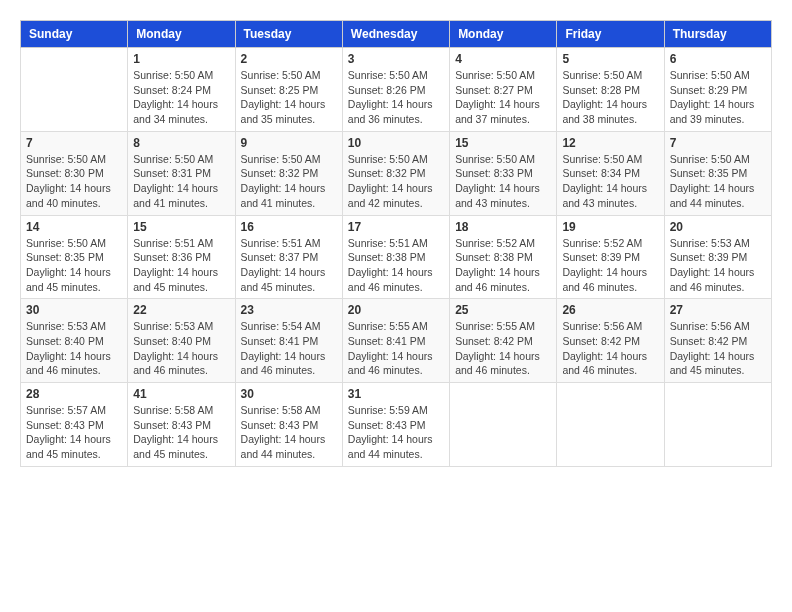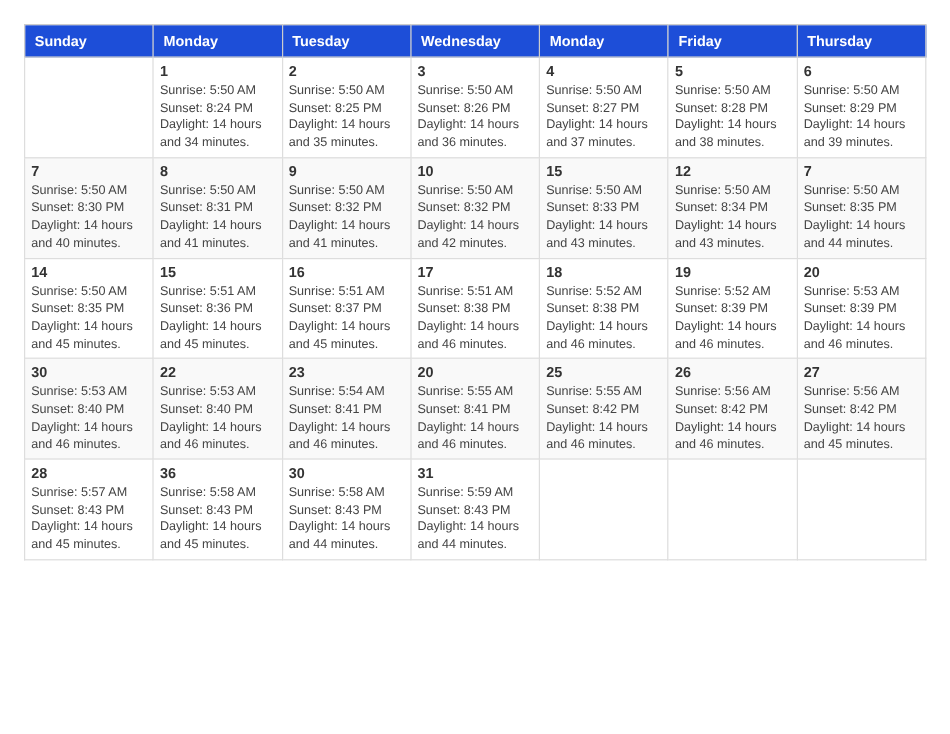--- a/index.html
+++ b/index.html
@@ -221,21 +221,21 @@
             <div class="day-number">27</div>
             <div class="day-info">Sunrise: 5:56 AM<br>Sunset: 8:42 PM<br>Daylight: 14 hours<br>and 45 minutes.</div>
           </td>
         </tr>
         <tr>
           <td>
             <div class="day-number">28</div>
             <div class="day-info">Sunrise: 5:57 AM<br>Sunset: 8:43 PM<br>Daylight: 14 hours<br>and 45 minutes.</div>
           </td>
           <td>
-            <div class="day-number">36</div>
+            <div class="day-number">41</div>
             <div class="day-info">Sunrise: 5:58 AM<br>Sunset: 8:43 PM<br>Daylight: 14 hours<br>and 45 minutes.</div>
           </td>
           <td>
             <div class="day-number">30</div>
             <div class="day-info">Sunrise: 5:58 AM<br>Sunset: 8:43 PM<br>Daylight: 14 hours<br>and 44 minutes.</div>
           </td>
           <td>
             <div class="day-number">31</div>
             <div class="day-info">Sunrise: 5:59 AM<br>Sunset: 8:43 PM<br>Daylight: 14 hours<br>and 44 minutes.</div>
           </td>

